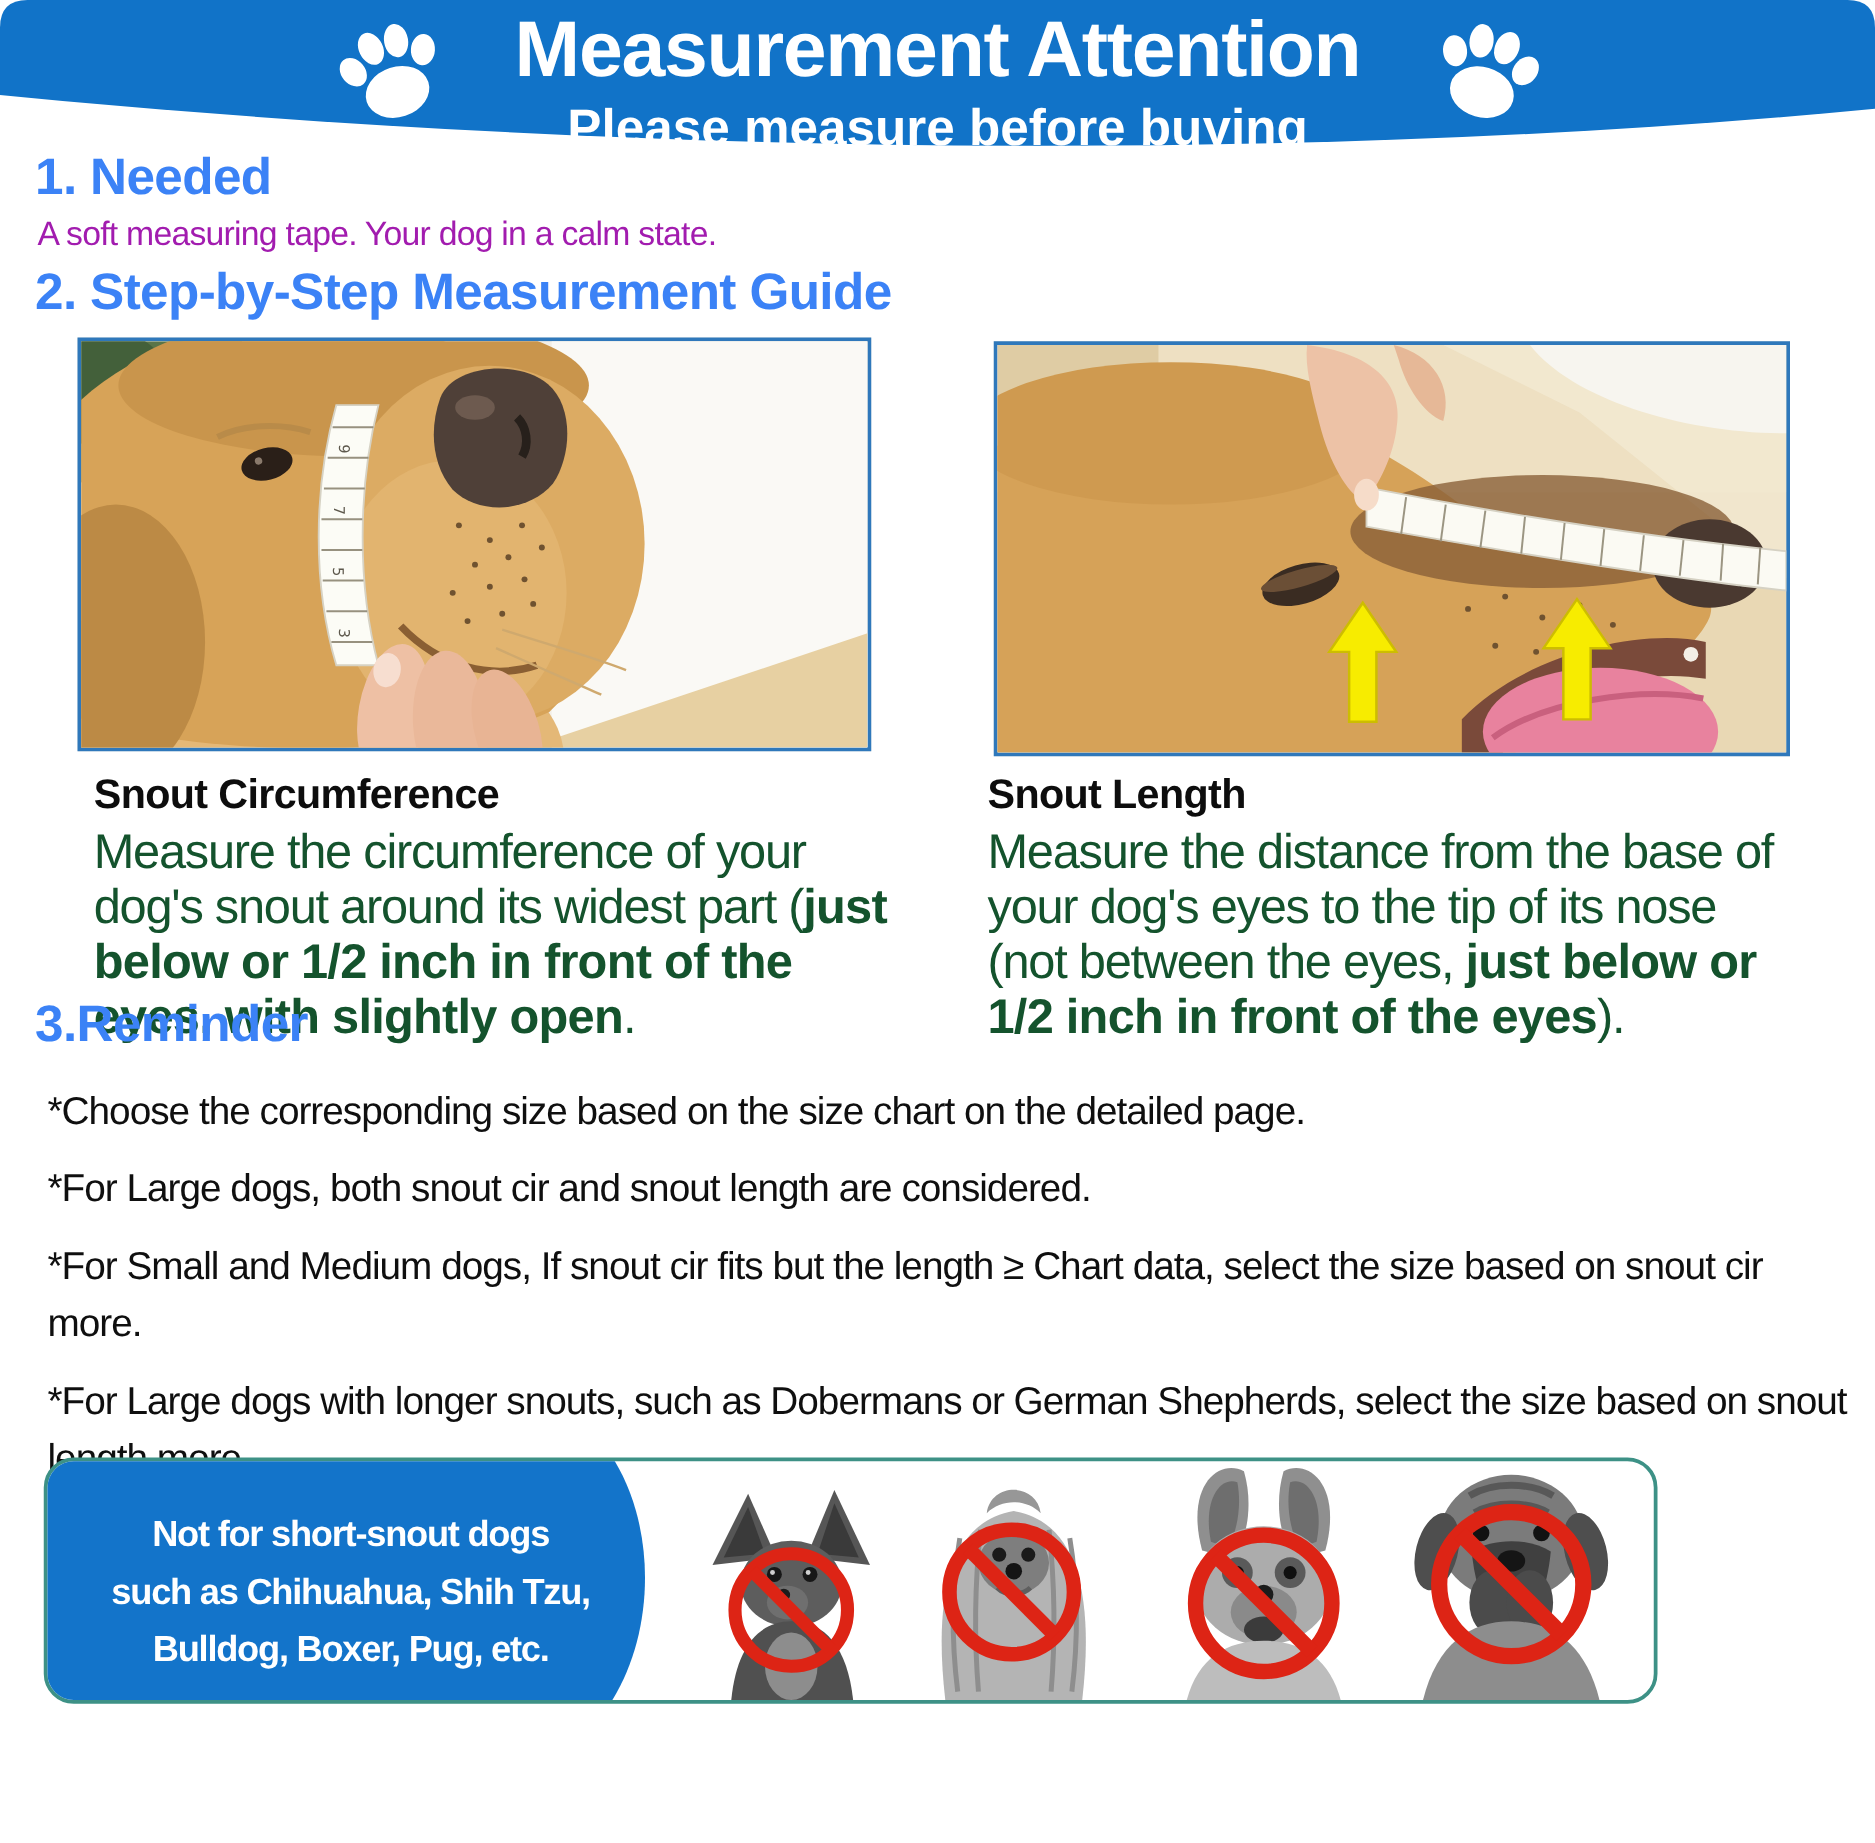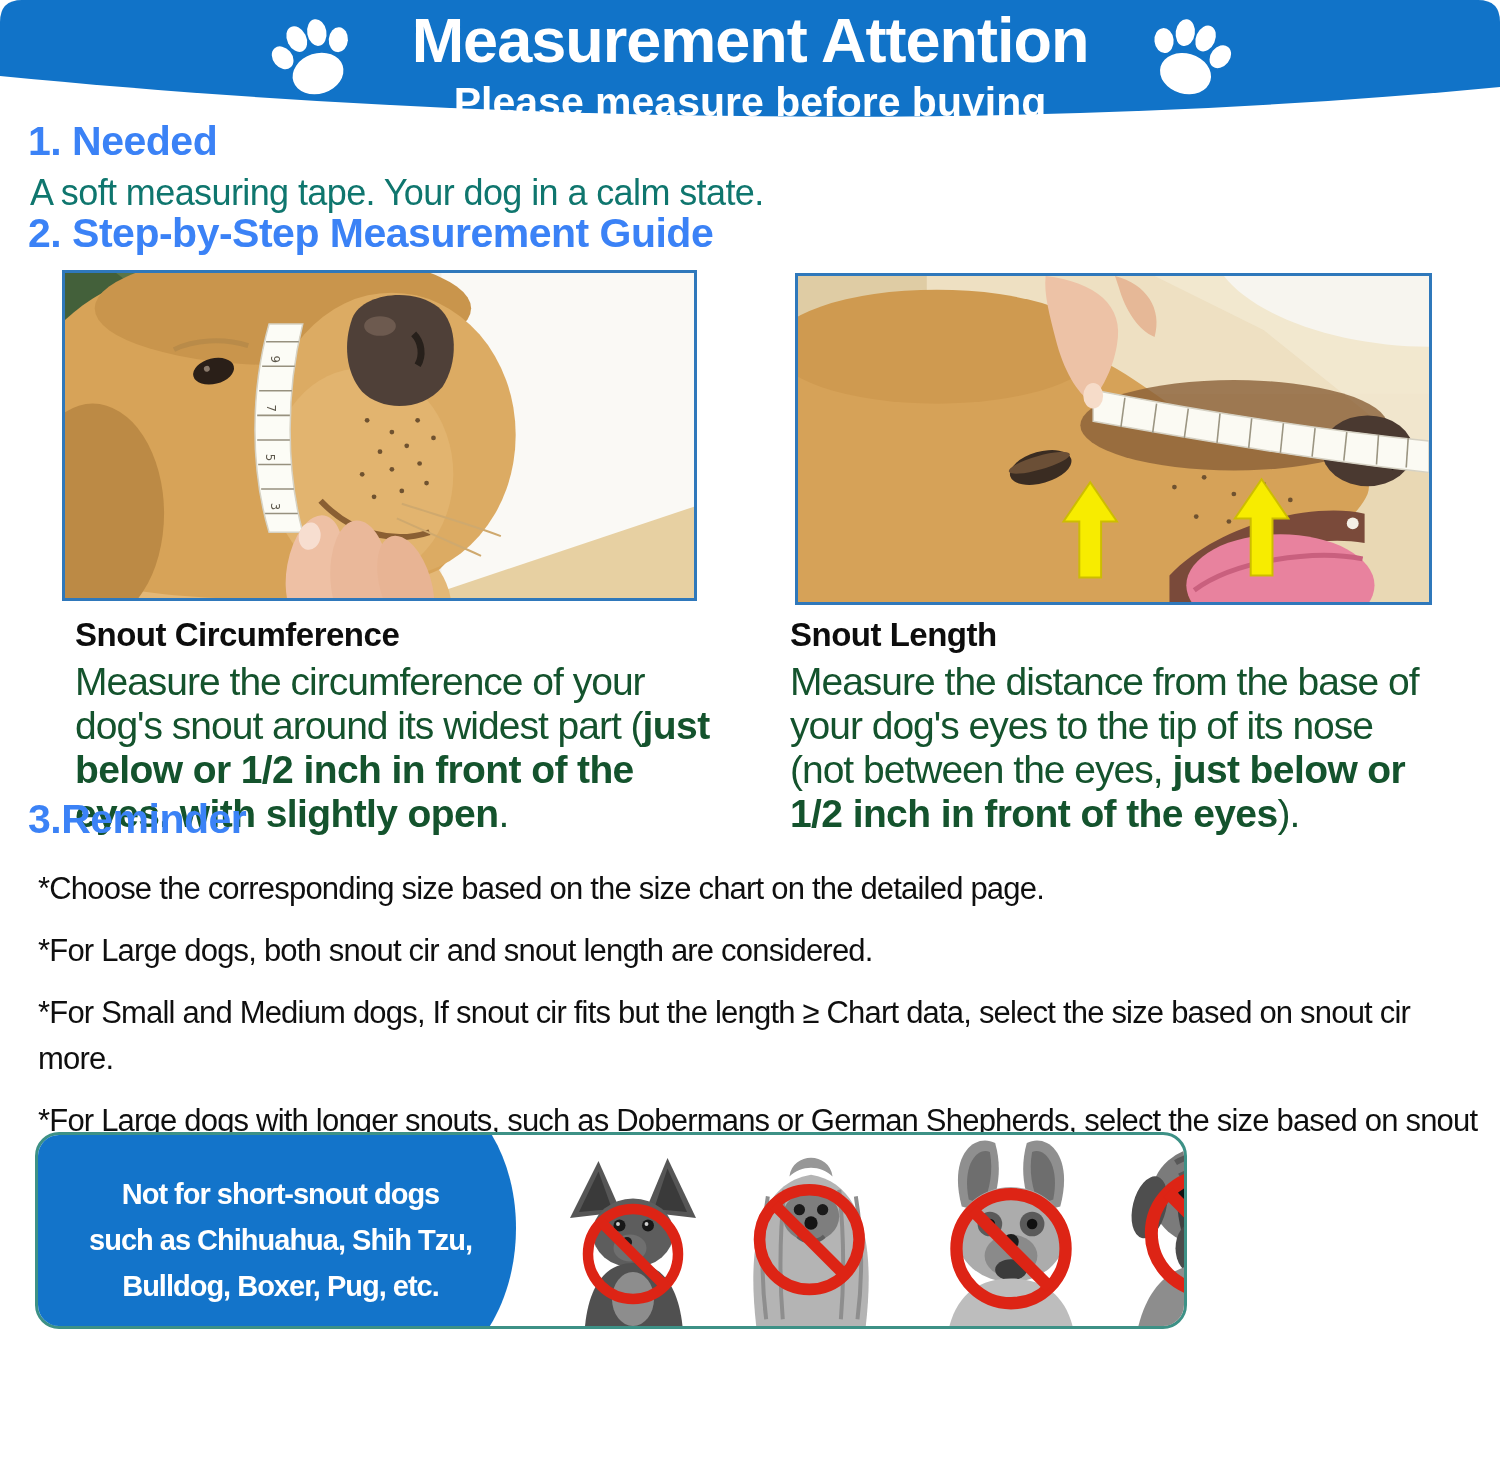--- a/index.html
+++ b/index.html
@@ -18,40 +18,40 @@
     font-size:41px;font-weight:700;color:#ffffff;
   }
   .paw{position:absolute;width:96px;height:96px;}
   .paw-left{left:265px;top:10px;transform:rotate(-18deg);}
   .paw-right{left:1142px;top:10px;transform:rotate(16deg) scaleX(-1);}
   
   .h-blue{position:absolute;left:28px;font-size:41px;font-weight:700;color:#3b82f6;letter-spacing:-0.5px;}
   .h-needed{top:118px;}
   .h-guide{top:210px;}
   .h-reminder{top:796px;}
-  .body-text{font-size:36px;letter-spacing:-0.6px;color:#0f766e;}
+  .body-text{font-size:27px;letter-spacing:-0.6px;color:#a21caf;}
   .needed-body{position:absolute;left:30px;top:172px;}
   
   .figure{position:absolute;border:3px solid #2f78bb;background:#f2ede4;box-sizing:border-box;}
   .figure svg{display:block;width:100%;height:100%;}
   .fig-left{left:62px;top:270px;width:635px;height:331px;}
   .fig-right{left:795px;top:273px;width:637px;height:332px;}
   .cap-title{position:absolute;font-size:33px;font-weight:700;color:#0d0d0d;letter-spacing:-0.5px;}
   .cap-body{position:absolute;font-size:39px;line-height:44px;letter-spacing:-1px;color:#14532d;width:650px;}
   .cap-title-left{left:75px;top:616px;}
   .cap-body-left{left:75px;top:660px;}
   .cap-title-right{left:790px;top:616px;}
   .cap-body-right{left:790px;top:660px;}
   .cap-body b{font-weight:700;letter-spacing:-0.6px;}
   
   .reminder-block{position:absolute;left:22px;top:850px;width:1478px;font-size:31px;line-height:46px;letter-spacing:-0.8px;color:#0f0f0f;}
   .reminder-block p{margin:16px;}
   
   .notice-box{
-    position:absolute;left:35px;top:1132px;width:1152px;height:197px;
+    position:absolute;left:35px;top:1166px;width:1291px;height:197px;
     border:3px solid #3d9186;border-radius:24px;background:#ffffff;overflow:hidden;box-sizing:border-box;
   }
   .notice-blue{position:absolute;left:-3px;top:-3px;width:500px;height:197px;}
   .notice-text{
     position:absolute;left:20px;top:36px;width:445px;text-align:center;
     color:#ffffff;font-weight:700;font-size:29px;line-height:46px;letter-spacing:-1px;
   }
   .dog{position:absolute;bottom:0;}
   .dog svg{display:block;width:100%;height:auto;}
   

